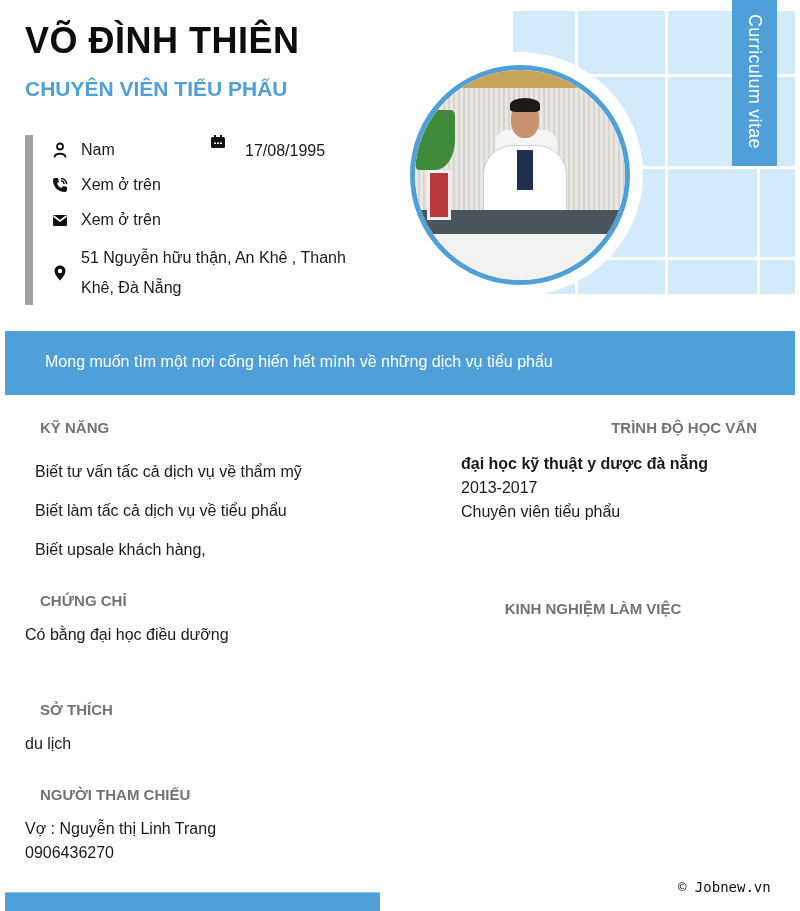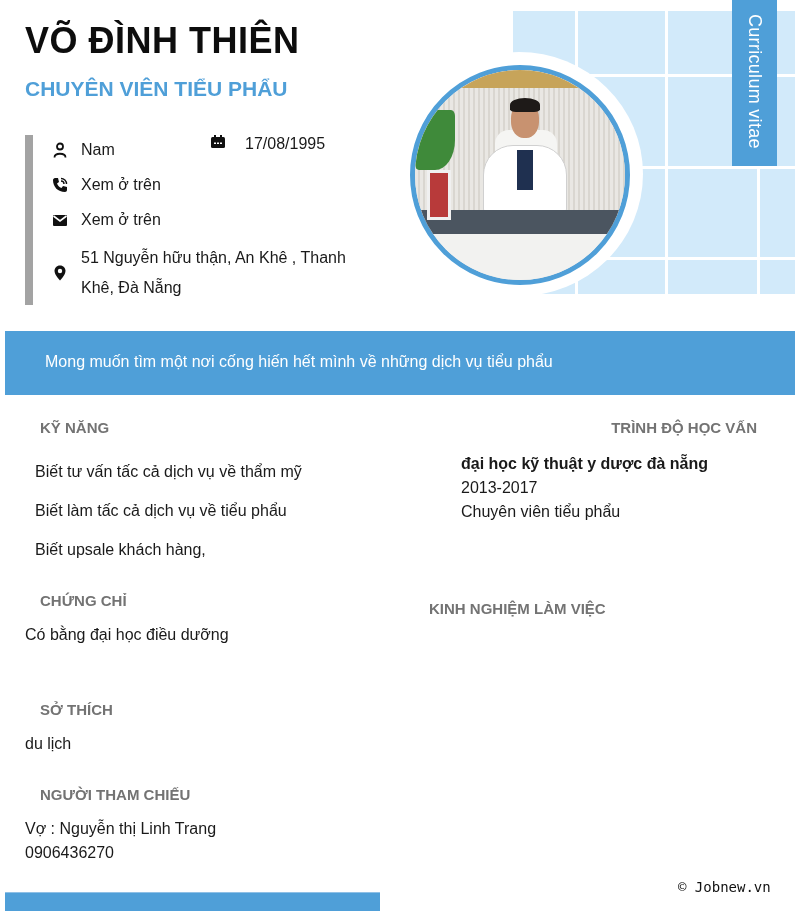--- a/index.html
+++ b/index.html
@@ -14,21 +14,21 @@
   .info-row .icon { width: 22px; height: 22px; margin-left: 16px; margin-right: 10px; display: flex; align-items: center; justify-content: center; }
   .info-row .icon svg { width: 16px; height: 16px; fill: #111; }
   .row-gender { top: 4px; }
   .row-phone { top: 39px; }
   .row-email { top: 74px; }
   .row-address { top: 108px; align-items: center; }
   .row-address .text { line-height: 30px; width: 290px; }
   .row-dob { position: absolute; left: 178px; top: 0px; display: flex; align-items: flex-start; font-size: 16px; }
   .row-dob .icon { width: 14px; height: 14px; margin-right: 20px; margin-top: 0px; }
   .row-dob .icon svg { width: 14px; height: 14px; fill: #111; }
-  .row-dob .text { }
+  .row-dob .text { margin-top: 7px; }
 
   .grid-bg { position: absolute; left: 512px; top: 11px; width: 283px; height: 283px; background: #d2eafa; }
   .grid-bg .vline { position: absolute; top: 0; bottom: 0; width: 3px; background: #ffffff; }
   .grid-bg .hline { position: absolute; left: 0; right: 0; height: 3px; background: #ffffff; }
 
   .photo-halo { position: absolute; left: 395px; top: 52px; width: 248px; height: 244px; border-radius: 50%; background: #ffffff; }
   .photo { position: absolute; left: 410px; top: 65px; width: 220px; height: 220px; border-radius: 50%; border: 5px solid #4f9fd8; overflow: hidden; background: #eceae6; }
   .photo .wall { position: absolute; left: 0; top: 0; right: 0; height: 150px; background: repeating-linear-gradient(90deg, #e9e7e3 0 3px, #d9d6d0 3px 5px); }
   .photo .sign { position: absolute; left: 40px; top: 0px; width: 130px; height: 18px; background: #c7a45a; }
   .photo .desk { position: absolute; left: 0; right: 0; top: 140px; height: 24px; background: #4b5560; }
@@ -164,16 +164,16 @@
 <div class="plain" style="left:25px; top:820px;">Vợ : Nguyễn thị Linh Trang</div>
 <div class="plain" style="left:25px; top:844px;">0906436270</div>
 
 <div class="section-title" style="left:429px; top:419px; width:328px; text-align:right;">TRÌNH ĐỘ HỌC VẤN</div>
 <div class="edu-block">
   <div class="school">đại học kỹ thuật y dược đà nẵng</div>
   <div>2013-2017</div>
   <div>Chuyên viên tiểu phẩu</div>
 </div>
 
-<div class="section-title" style="left:429px; top:600px; width:328px; ">KINH NGHIỆM LÀM VIỆC</div>
+<div class="section-title" style="left:429px; top:600px; width:328px; text-align:center;">KINH NGHIỆM LÀM VIỆC</div>
 
 <div class="footer-bar"></div>
 <div class="copyright">© Jobnew.vn</div>
 
 </body></html>

